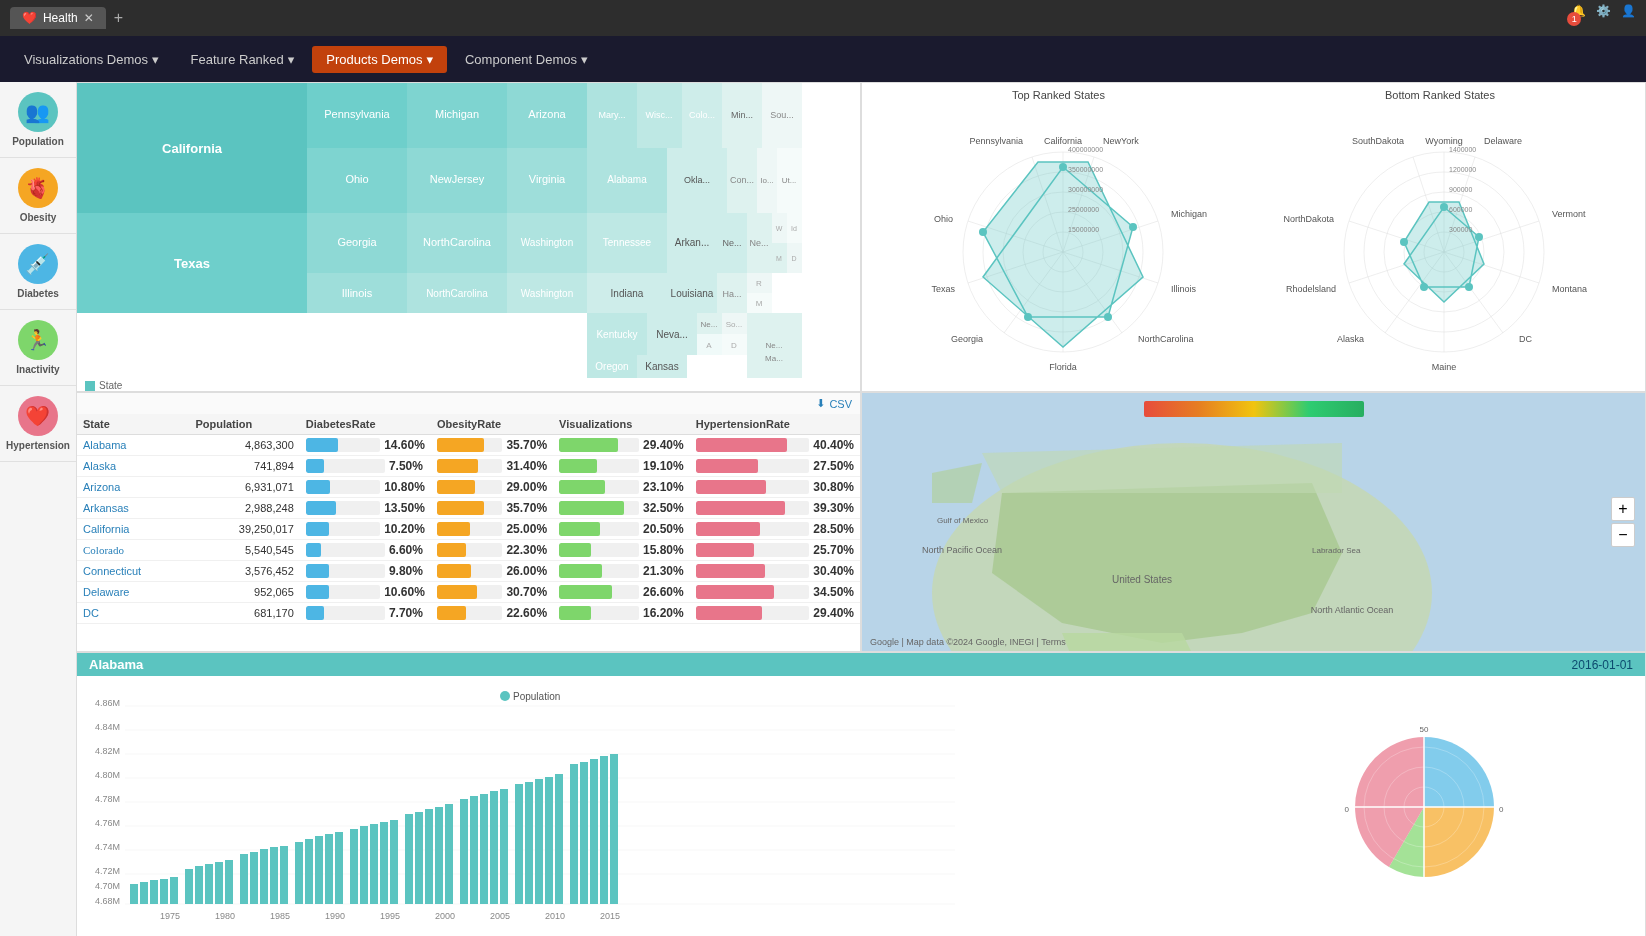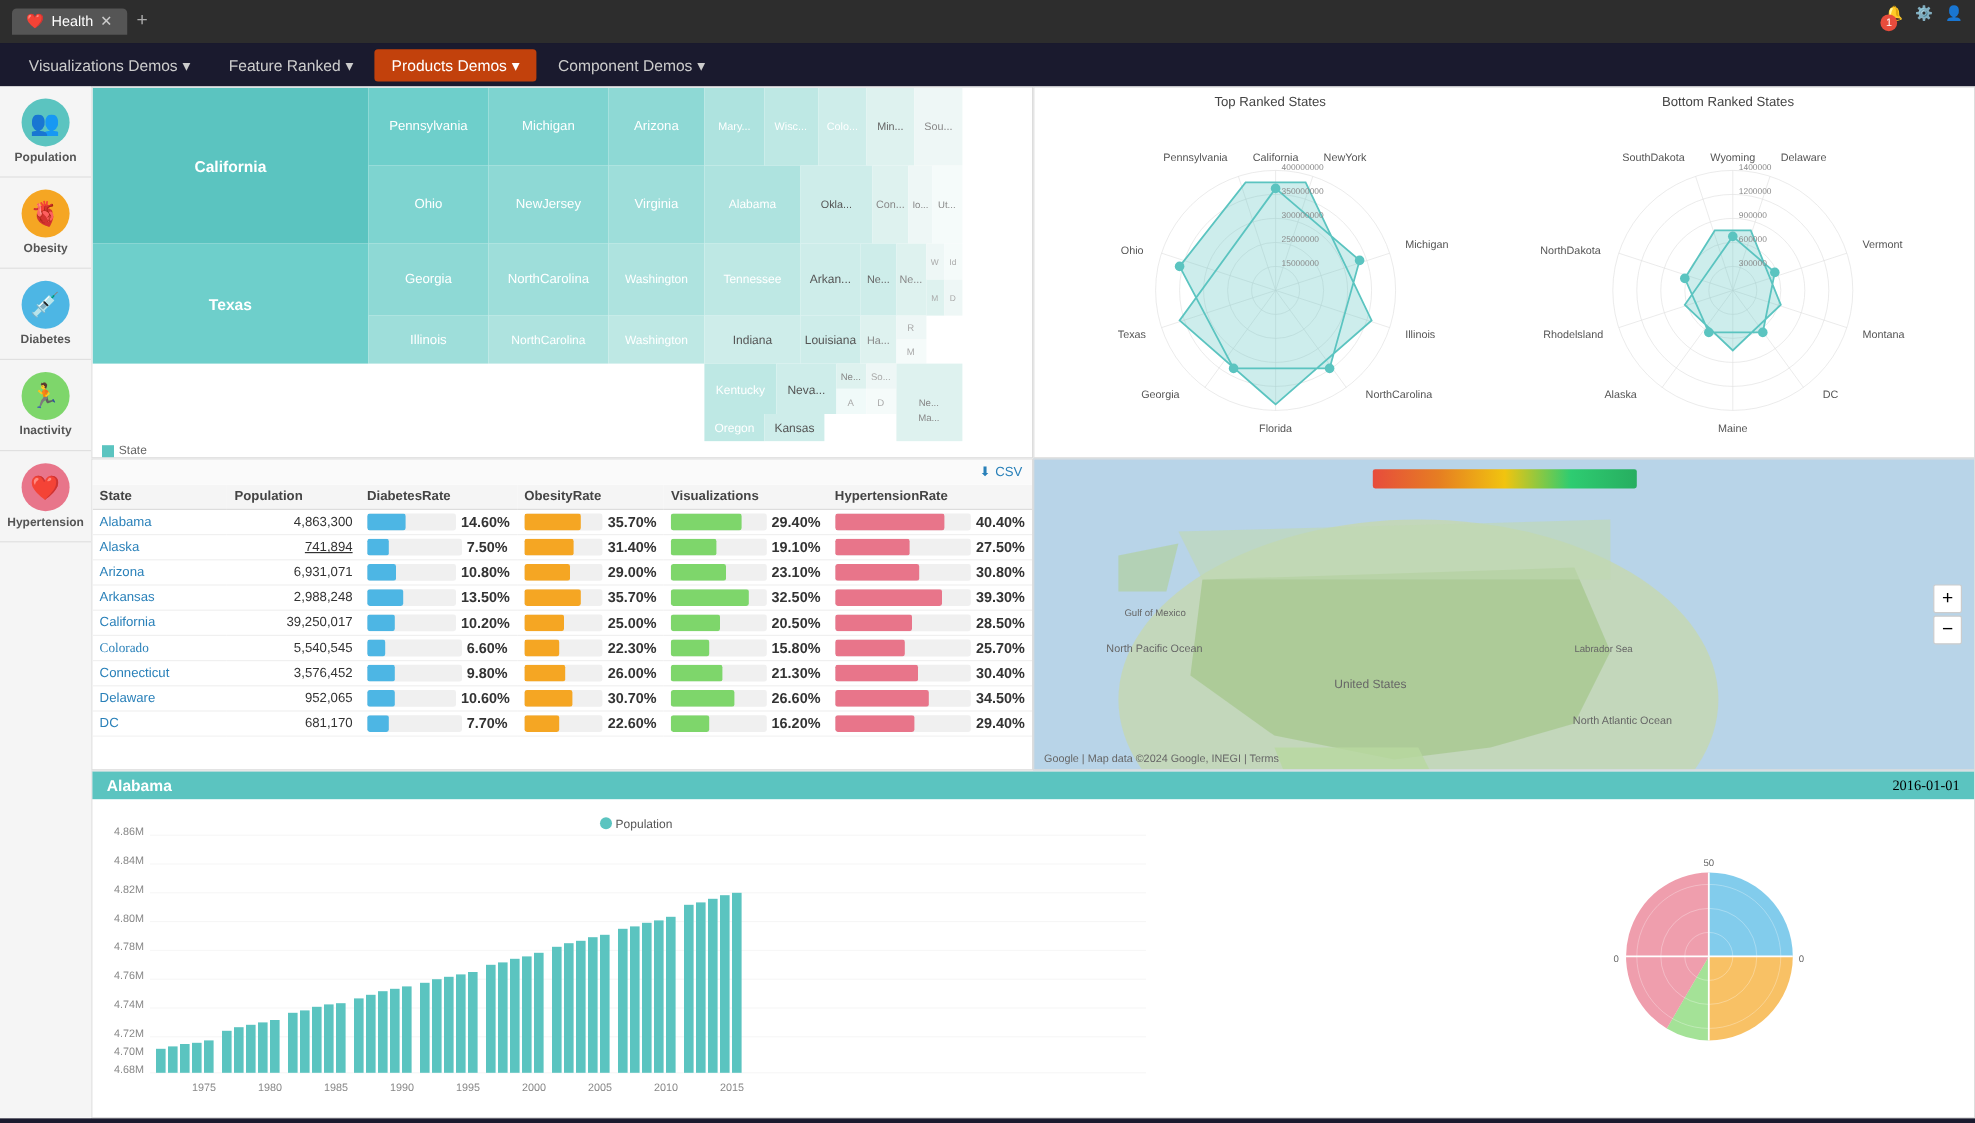--- a/index.html
+++ b/index.html
@@ -26,21 +26,21 @@
     }
     .browser-tab.active { background: #555; color: white; }
     .tab-close { cursor: pointer; opacity: 0.7; }
     .tab-new { color: #aaa; font-size: 16px; cursor: pointer; }
     .browser-icons { margin-left: auto; display: flex; gap: 10px; color: #aaa; }
     .notif-badge { background: #e74c3c; color: white; border-radius: 50%; width: 14px; height: 14px; font-size: 9px; display: flex; align-items: center; justify-content: center; position: relative; top: -6px; left: -4px; }
 
     
     .nav-bar {
       background: #1a1a2e;
-      height: 36px;
+      height: 46px;
       display: flex;
       align-items: center;
       padding: 0 10px;
       gap: 4px;
     }
     .nav-item {
       color: #ccc;
       padding: 6px 14px;
       border-radius: 3px;
       cursor: pointer;
@@ -247,21 +247,21 @@
       height: 290px;
     }
     .bottom-header {
       background: #5bc4c0;
       padding: 4px 12px;
       display: flex;
       justify-content: space-between;
       align-items: center;
     }
     .bottom-header-title { color: white; font-size: 13px; font-weight: bold; }
-    .bottom-header-date { color: #000000; font-size: 12px; font-family: Liberation Serif, serif; }
+    .bottom-header-date { color: #0c4a6e; font-size: 12px; }
     .bottom-charts {
       display: flex;
       height: calc(290px - 28px);
       padding: 8px;
       gap: 10px;
     }
     .bar-chart-area {
       flex: 3;
       position: relative;
     }
@@ -635,21 +635,21 @@
                   <div class="bar-wrapper">
       <div class="bar-bg">
                       <div class="bar-fill" style="width:80.8%;background:#e8758a;"></div>
                     </div>
       <span class="bar-label">40.40%</span>
     </div>
                 </td>
               </tr>
               <tr>
                 <td style="color: rgb(41, 128, 185); cursor: pointer;">Alaska</td>
-                <td style="text-align: right; text-decoration: underline;">741,894</td>
+                <td style="text-align: right;">741,894</td>
                 <td>
                   <div class="bar-wrapper">
       <div class="bar-bg">
                       <div class="bar-fill" style="width:22.5%;background:#4db6e4;"></div>
                     </div>
       <span class="bar-label">7.50%</span>
     </div>
                 </td>
                 <td>
                   <div class="bar-wrapper">

